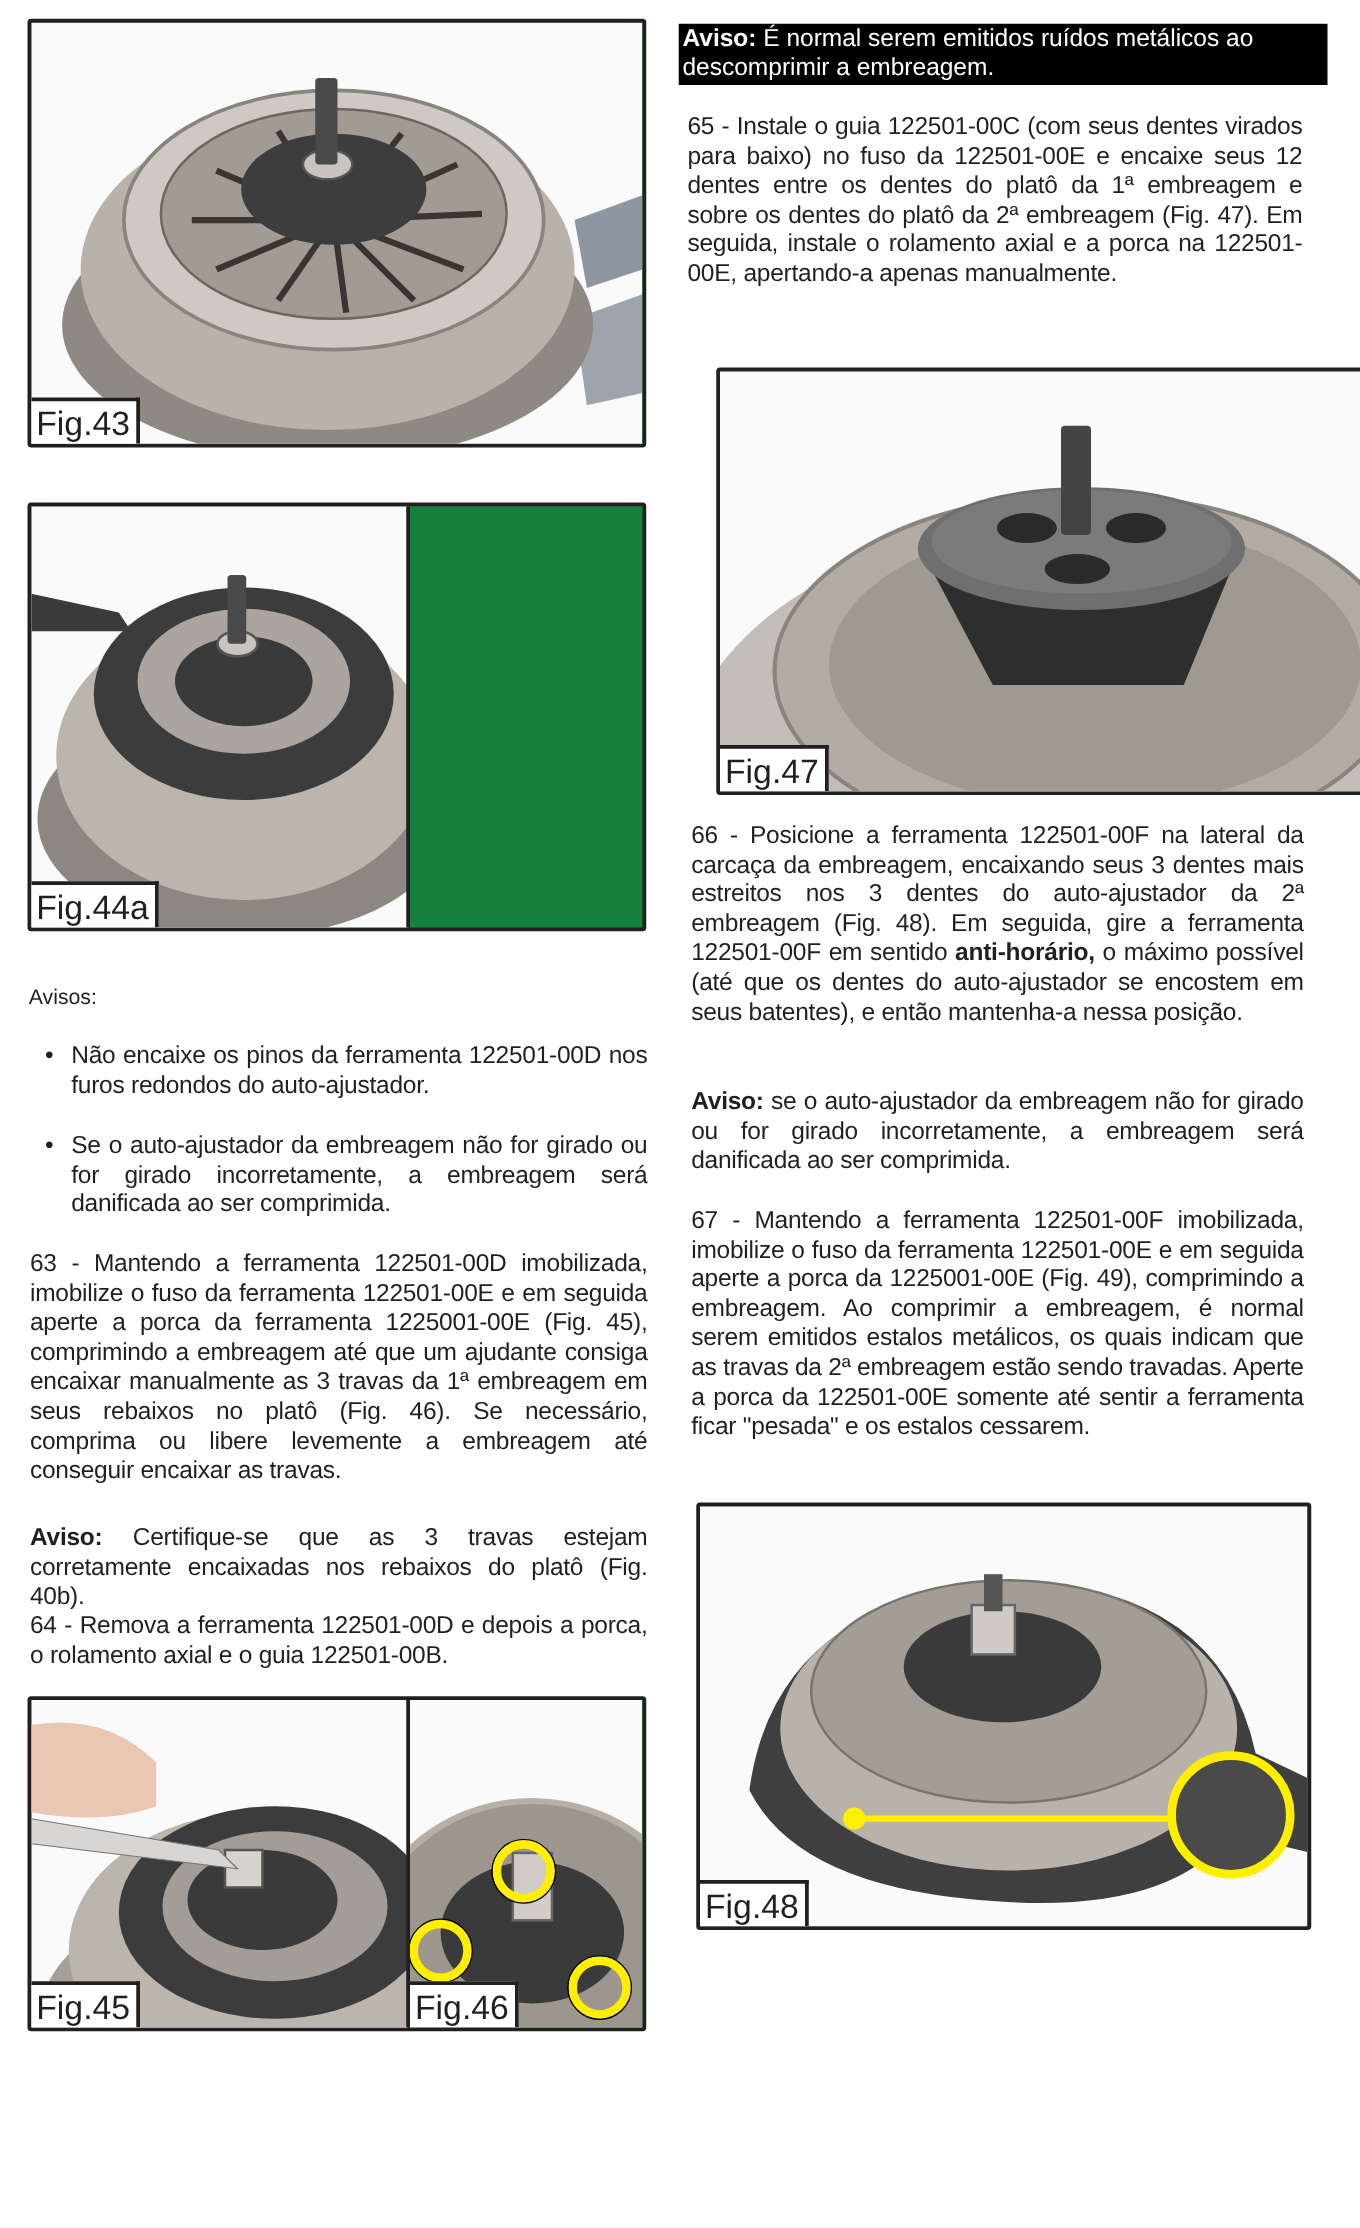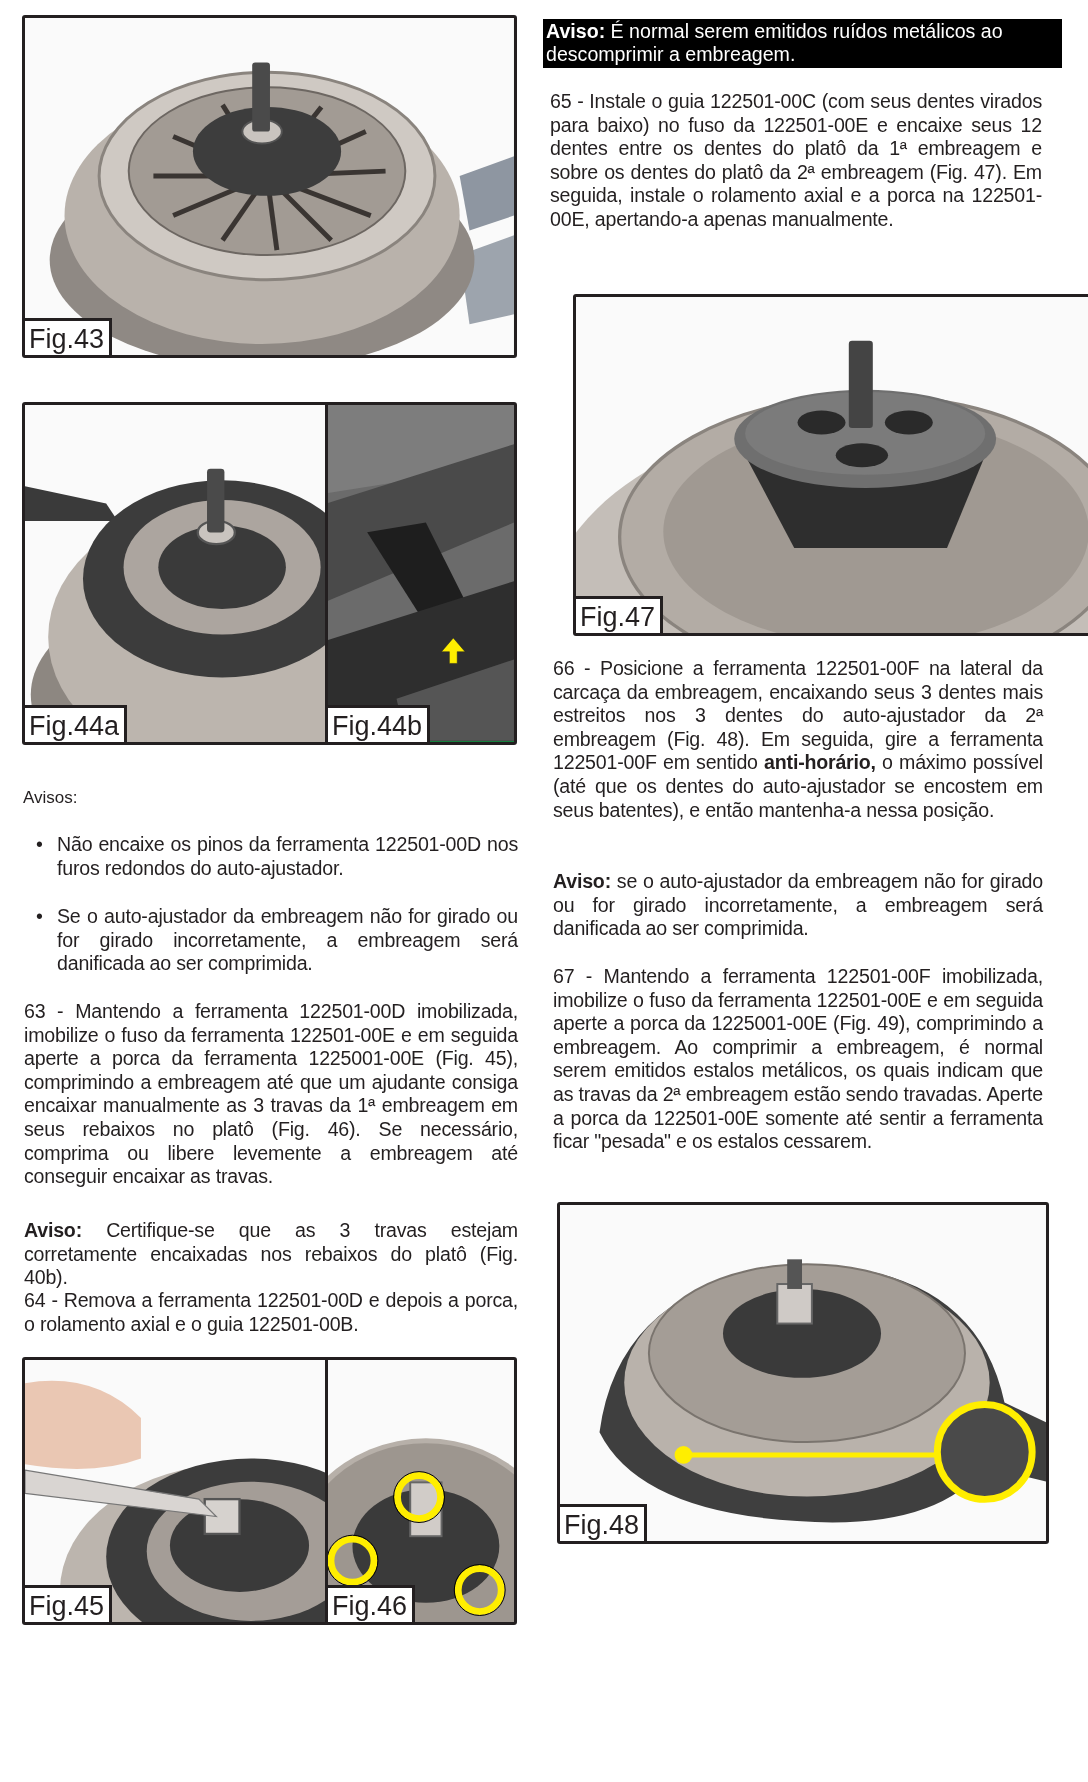--- a/index.html
+++ b/index.html
@@ -2,21 +2,21 @@
 <html><head>
 <meta charset="utf-8">
 <style>
   html, body { margin: 0; padding: 0; background: #ffffff; }
   body { width: 1088px; height: 1782px; position: relative; overflow: hidden;
          font-family: "Liberation Sans", sans-serif; color: #231f20; }
   .abs { position: absolute; }
   .para { font-size: 19.6px; line-height: 23.6px; text-align: justify; letter-spacing: -0.2px; }
   .para b { font-weight: bold; }
   .frame { position: absolute; border: 3px solid #231f20; border-radius: 3px; box-sizing: border-box; overflow: hidden; background: #15803d; }
-  .cell { position: absolute; top: 0; bottom: 0; overflow: hidden; padding-left: 48px; }
+  .cell { position: absolute; top: 0; bottom: 0; overflow: hidden; }
   .divider { position: absolute; top: 0; bottom: 0; width: 3px; background: #231f20; }
   .figlabel { position: absolute; left: 0; bottom: 0; background: #fff; border-top: 3px solid #231f20; border-right: 3px solid #231f20;
               font-size: 27px; line-height: 32px; padding: 2px 5px 0 4px; color: #231f20; }
   .photo { position: absolute; inset: 0; }
   .aviso-box { background: #000; color: #fff; font-size: 19.6px; line-height: 23px; padding: 1px 6px 19px 3px; box-sizing: border-box; }
   .bullet-row { position: absolute; left: 22px; width: 496px; }
   .bullet { position: absolute; left: 14px; top: 0; font-size: 19.6px; line-height: 23.6px; }
   .bullet-text { position: absolute; left: 35px; right: 0; }
 </style>
 </head>
@@ -60,34 +60,20 @@
       <polygon points="0,70 70,85 80,100 0,100" fill="#3a3a3a"></polygon>
       <ellipse cx="170" cy="150" rx="120" ry="85" fill="#3c3c3c"></ellipse>
       <ellipse cx="170" cy="140" rx="85" ry="58" fill="#aca59f"></ellipse>
       <ellipse cx="170" cy="140" rx="55" ry="36" fill="#3a3a3a"></ellipse>
       <ellipse cx="165" cy="110" rx="16" ry="10" fill="#c9c4bf" stroke="#555" stroke-width="2"></ellipse>
       <rect x="157" y="55" width="15" height="55" fill="#4a4a4a" rx="3"></rect>
     </svg>
     <div class="figlabel">Fig.44a</div>
   </div>
   <div class="divider" style="left:300px;"></div>
-  <div class="cell" style="left:303px; right:0;">
-    <svg class="photo" viewBox="0 0 190 343" preserveAspectRatio="none">
-      <rect width="190" height="343" fill="#6b6b6b"></rect>
-      <polygon points="0,0 190,0 190,60 0,90" fill="#7d7d7d"></polygon>
-      <polygon points="0,100 190,40 190,120 0,200" fill="#4a4a4a"></polygon>
-      <polygon points="40,130 100,120 150,220 110,240" fill="#1e1e1e"></polygon>
-      <polygon points="0,240 190,180 190,343 0,343" fill="#2e2e2e"></polygon>
-      <polygon points="70,300 190,260 190,343 80,343" fill="#555"></polygon>
-      <g>
-        <polygon points="128,238 116,252 124,252 124,264 132,264 132,252 140,252" fill="#ffee00" stroke="#222" stroke-width="0.5"></polygon>
-      </g>
-    </svg>
-    <div class="figlabel">Fig.44b</div>
-  </div>
 </div>
 
 <div class="abs" style="left:23px; top:786px; font-size:17px; font-weight:normal; line-height:24px;">Avisos:</div>
 
 <div class="bullet-row" style="top:833px; height:48px;">
   <span class="bullet">•</span>
   <div class="bullet-text para">Não encaixe os pinos da ferramenta 122501-00D nos furos redondos do auto-ajustador.</div>
 </div>
 <div class="bullet-row" style="top:905px; height:72px;">
   <span class="bullet">•</span>

